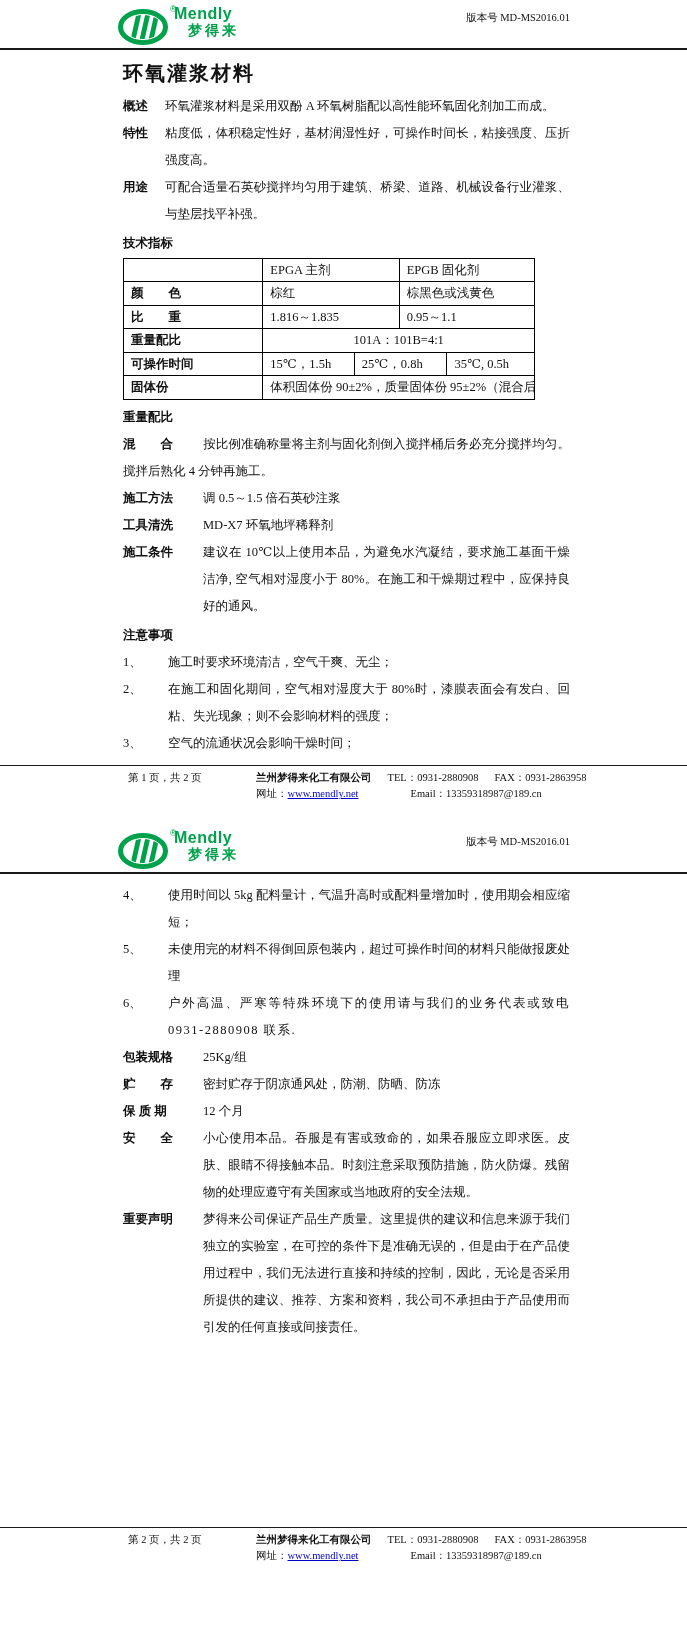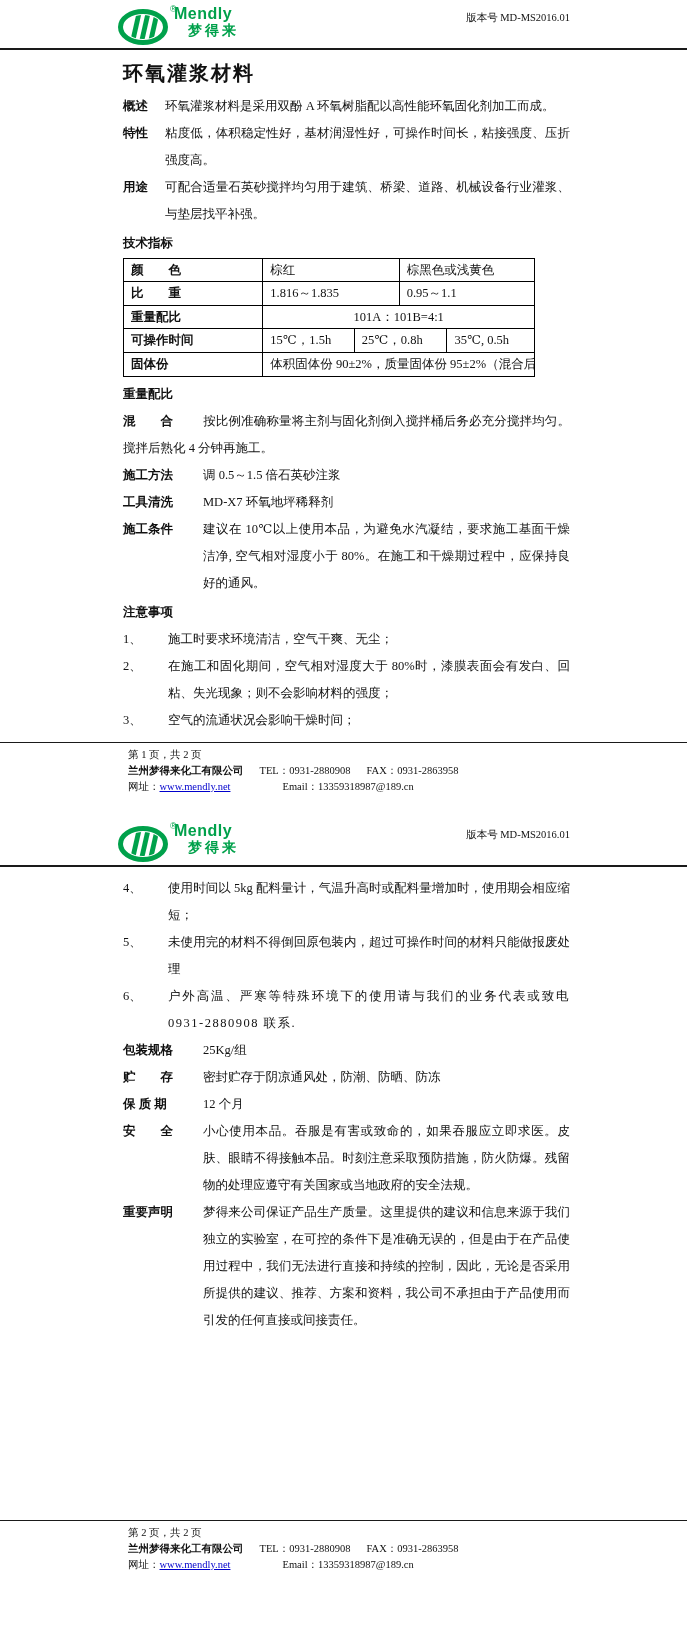--- a/index.html
+++ b/index.html
@@ -44,21 +44,21 @@
   .tc:last-child { border-right: none; }
   .tc.bold { font-weight: 700; }
   .c1 { width: 140px; }
   .c2 { width: 137px; }
   .c3 { width: 135px; }
   .cspan { width: 272px; }
   .center { text-align: center; }
   .c4a { width: 92px; } .c4b { width: 93px; } .c4c { width: 87px; }
 
   
-  .footer { display: flex; margin: 4px 28px 0 128px; font-size: 10.5px; line-height: 16px; flex-direction: column; }
+  .footer { display: flex; margin: 4px 28px 0 128px; font-size: 10.5px; line-height: 16px; }
   .f-left { width: 128px; }
   .f-right { flex: 1; }
   .f-row { display: flex; gap: 16px; }
   .f-company { font-weight: 700; }
   .f-row2 { display: flex; gap: 52px; margin-left: 0; }
   a.link { color: #0000cc; text-decoration: underline; cursor: pointer; }
 
   .spacer-pagegap { height: 22px; }
   .spacer-bottom { height: 186px; }
   .tail { height: 58px; }
@@ -105,20 +105,25 @@
     </div>
     <div class="sec">
       <span class="lbl">用途</span>
       <span class="txt">可配合适量石英砂搅拌均匀用于建筑、桥梁、道路、机械设备行业灌浆、与垫层找平补强。</span>
     </div>
 
     <div class="heading">技术指标</div>
 
     <div class="tbl">
       <div class="tr">
+        <div class="tc c1"></div>
+        <div class="tc c2">EPGA 主剂</div>
+        <div class="tc c3">EPGB 固化剂</div>
+      </div>
+      <div class="tr">
         <div class="tc c1 bold">颜　　色</div>
         <div class="tc c2">棕红</div>
         <div class="tc c3">棕黑色或浅黄色</div>
       </div>
       <div class="tr">
         <div class="tc c1 bold">比　　重</div>
         <div class="tc c2">1.816～1.835</div>
         <div class="tc c3">0.95～1.1</div>
       </div>
       <div class="tr">

